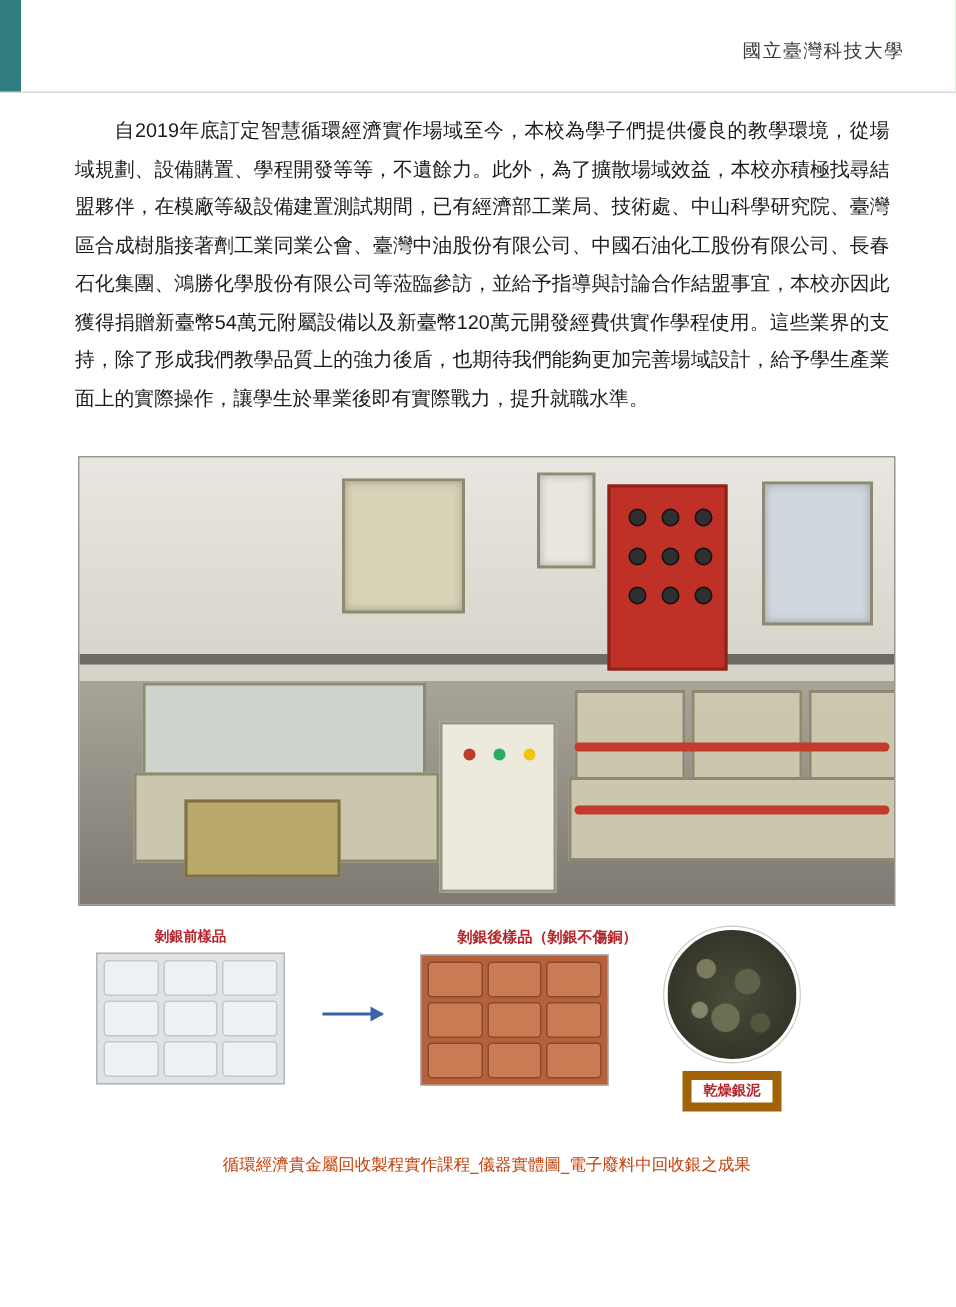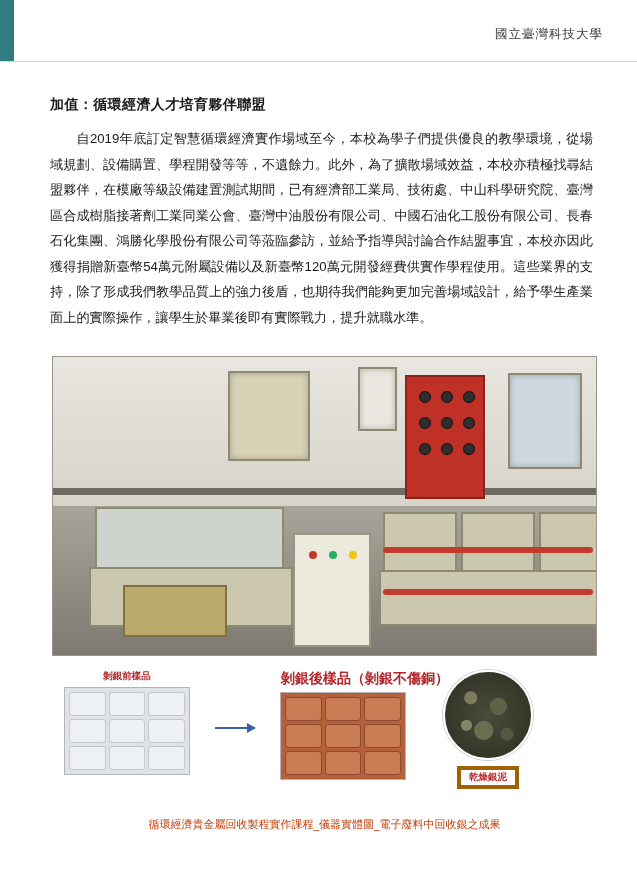--- a/index.html
+++ b/index.html
@@ -173,21 +173,21 @@
     text-align: right;
   }
   .sample-caption {
     font-size: 9.5px;
     color: #b3262b;
     font-weight: bold;
     margin-bottom: 4px;
     white-space: nowrap;
     font-family: "DejaVu Sans", sans-serif;
   }
-  .sample-caption.wide { font-size: 14px; padding-left: 44px; }
+  .sample-caption.wide { font-size: 10px; padding-left: 44px; }
   .tray {
     width: 126px;
     height: 88px;
     border: 1px solid #b5b5b5;
     display: grid;
     grid-template-columns: repeat(3, 1fr);
     grid-template-rows: repeat(3, 1fr);
     gap: 3px;
     padding: 4px;
     box-sizing: border-box;
@@ -250,21 +250,21 @@
       radial-gradient(circle at 42% 66%, #d6dade 0 6px, transparent 7px),
       radial-gradient(circle at 70% 70%, #f2f4f6 0 5px, transparent 6px),
       radial-gradient(circle at 28% 55%, #c9ced3 0 4px, transparent 5px),
       radial-gradient(circle at 50% 50%, #9aa0a6, #6f757b);
   }
   .circle-label {
     margin-top: 6px;
     font-size: 9.5px;
     color: #b3262b;
     font-weight: bold;
-    border: 4px solid #a16207;
+    border: 6px solid #a16207;
     padding: 1px 8px;
     background: #ffffff;
     font-family: "DejaVu Sans", sans-serif;
   }
 
   .figure-caption {
     margin-top: 28px;
     text-align: center;
     font-size: 11px;
     color: #c2410c;
@@ -276,21 +276,20 @@
 
 <div class="page-header">
   <div class="header-band"></div>
   <div class="header-left-bar"></div>
   <div class="header-title">國立臺灣科技大學</div>
   <div class="header-rule"></div>
 </div>
 
 <div class="content">
 
-  <div class="section-heading">加值：循環經濟人才培育夥伴聯盟</div>
 
   <div class="body-paragraph">自2019年底訂定智慧循環經濟實作場域至今，本校為學子們提供優良的教學環境，從場域規劃、設備購置、學程開發等等，不遺餘力。此外，為了擴散場域效益，本校亦積極找尋結盟夥伴，在模廠等級設備建置測試期間，已有經濟部工業局、技術處、中山科學研究院、臺灣區合成樹脂接著劑工業同業公會、臺灣中油股份有限公司、中國石油化工股份有限公司、長春石化集團、鴻勝化學股份有限公司等蒞臨參訪，並給予指導與討論合作結盟事宜，本校亦因此獲得捐贈新臺幣54萬元附屬設備以及新臺幣120萬元開發經費供實作學程使用。這些業界的支持，除了形成我們教學品質上的強力後盾，也期待我們能夠更加完善場域設計，給予學生產業面上的實際操作，讓學生於畢業後即有實際戰力，提升就職水準。</div>
 
   <div class="figure-block">
 
     <div class="photo-main">
       <div class="lab-wall"></div>
       <div class="lab-floor"></div>
       <div class="lab-bench"></div>
 

